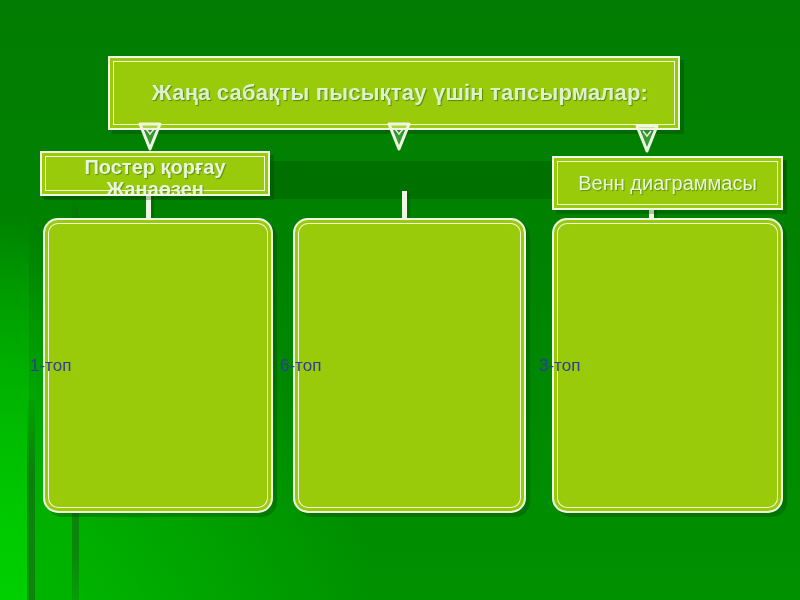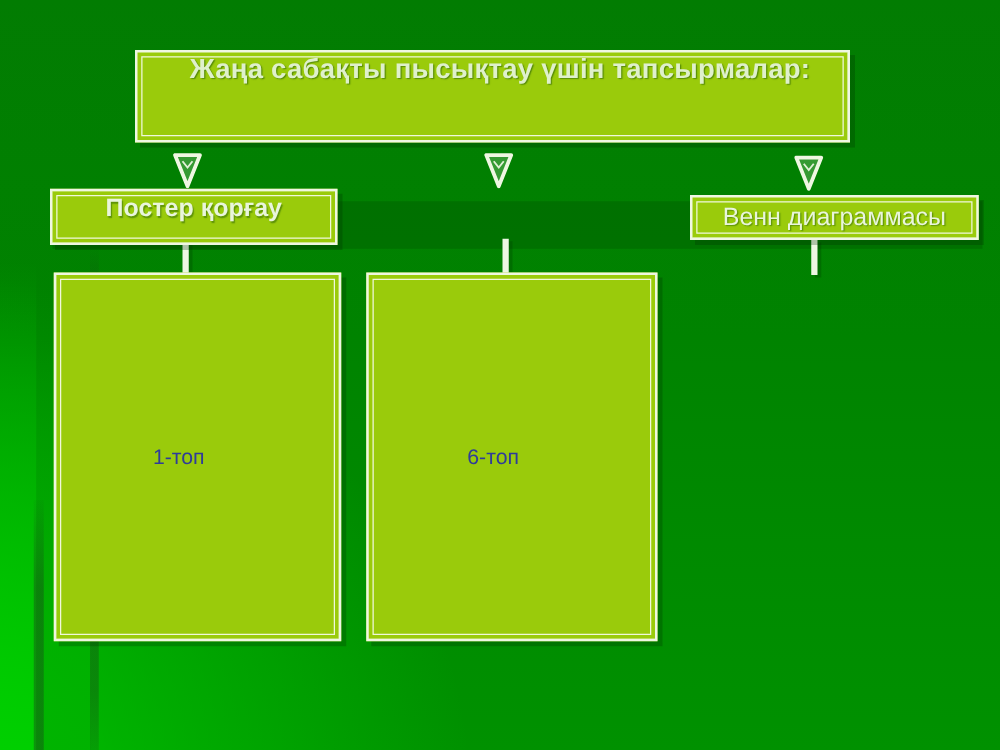--- a/index.html
+++ b/index.html
@@ -23,42 +23,42 @@
 
   .box{
     position:absolute;box-sizing:border-box;
     background:var(--box-fill,#9ACB0B);
     border:2px solid var(--box-border,#EFF7E2);
     box-shadow:
       inset 0 0 0 3px var(--box-fill,#9ACB0B),
       inset 0 0 0 4px rgba(244,250,232,0.95),
       4px 4px 0 rgba(0,45,0,0.26);
   }
-  .title-box{left:108px;top:40px;width:572px;height:74px;display:flex;justify-content:center;padding-left:12px;}
+  .title-box{left:108px;top:56px;width:572px;height:74px;display:flex;align-items:center;justify-content:center;padding-left:12px;}
   .title-box span{font-size:22px;font-weight:bold;color:var(--title-text,#DFF0CC);
     text-shadow:1px 1px 1px rgba(0,60,0,0.45);letter-spacing:0.2px;}
 
   .header-box{color:var(--header-text,#E9F5DC);font-size:20px;line-height:22px;text-align:center;
     overflow:hidden;text-shadow:1px 1px 1px rgba(0,60,0,0.4);}
   .header-1{left:40px;top:151px;width:230px;height:45px;padding-top:3px;font-weight:bold;}
   .header-2{left:299px;top:155px;width:226px;height:38px;display:flex;align-items:center;justify-content:center;}
-  .header-3{left:552px;top:156px;width:231px;height:36px;display:flex;align-items:center;justify-content:center;}
+  .header-3{left:552px;top:156px;width:231px;height:54px;display:flex;align-items:center;justify-content:center;}
   .hline{display:block;}
 
   .connector{position:absolute;width:5px;background:#EDF7E3;box-shadow:3px 2px 0 rgba(0,45,0,0.22);}
   .connector-1{left:146px;top:193px;height:27px;}
   .connector-2{left:402px;top:191px;height:29px;}
   .connector-3{left:649px;top:192px;height:28px;}
 
   .arrow{position:absolute;width:26px;height:29px;}
   .arrow-1{left:137px;top:122px;}
   .arrow-2{left:386px;top:122px;}
   .arrow-3{left:634px;top:124px;}
 
-  .group-box{top:218px;height:295px;display:flex;align-items:center;justify-content:center;}
+  .group-box{top:218px;height:295px;display:flex;align-items:center;border-radius:15px;}
   .group-1{left:43px;width:230px;}
   .group-2{left:293px;width:233px;}
   .group-3{left:552px;width:231px;}
   .group-label{color:var(--group-label-text,#2F3C99);font-size:17px;transform:translateX(-15px);}
 </style>
 </head>
 <body>
 
 <div class="slide">
 
@@ -84,25 +84,29 @@
     <polygon points="3,2 23,2 13,27" fill="rgba(244,250,232,0.22)" stroke="#EFF7E2" stroke-width="3" stroke-linejoin="round"></polygon>
     <polyline points="9,7 13,12 17,7" fill="none" stroke="rgba(244,250,232,0.9)" stroke-width="1.5"></polyline>
   </svg>
 
   <div class="connector connector-1"></div>
   <div class="connector connector-2"></div>
   <div class="connector connector-3"></div>
 
   <div class="box header-box header-1">
     <span class="hline">Постер қорғау</span>
+    <span class="hline">Жаңаөзен</span>
   </div>
   <div class="box header-box header-3">
     <span class="hline">Венн диаграммасы</span>
   </div>
 
   <div class="box group-box group-1">
     <span class="group-label">1-топ</span>
   </div>
   <div class="box group-box group-2">
     <span class="group-label">6-топ</span>
   </div>
+  <div class="box group-box group-3">
+    <span class="group-label">3-топ</span>
+  </div>
 
 </div>
 
 </body></html>

